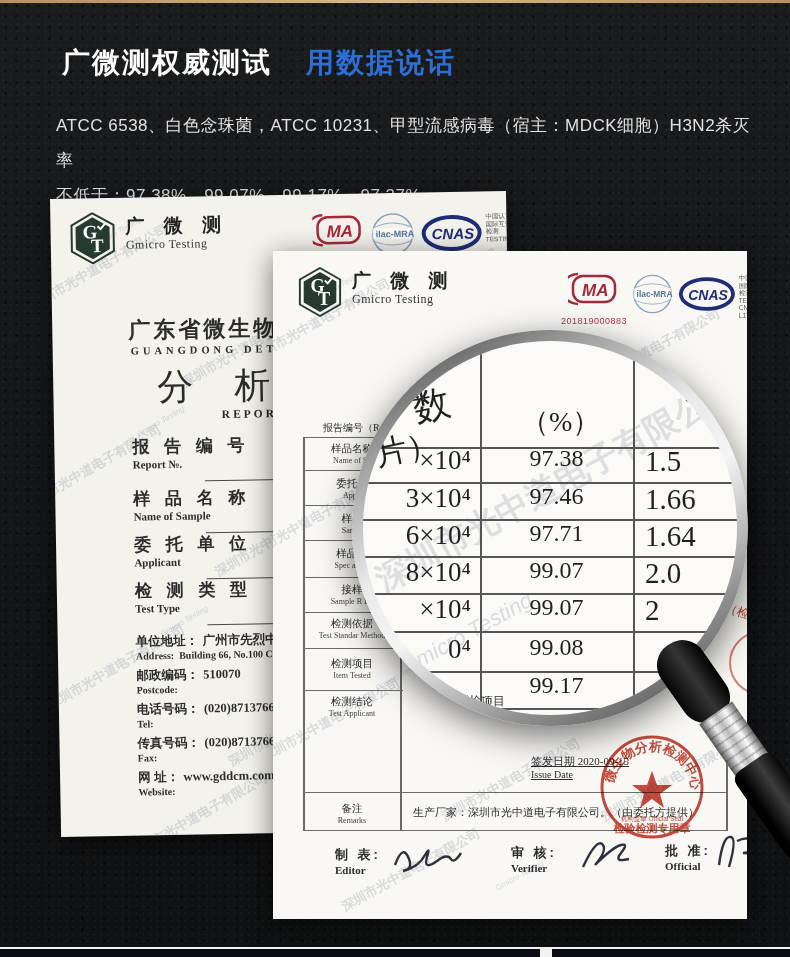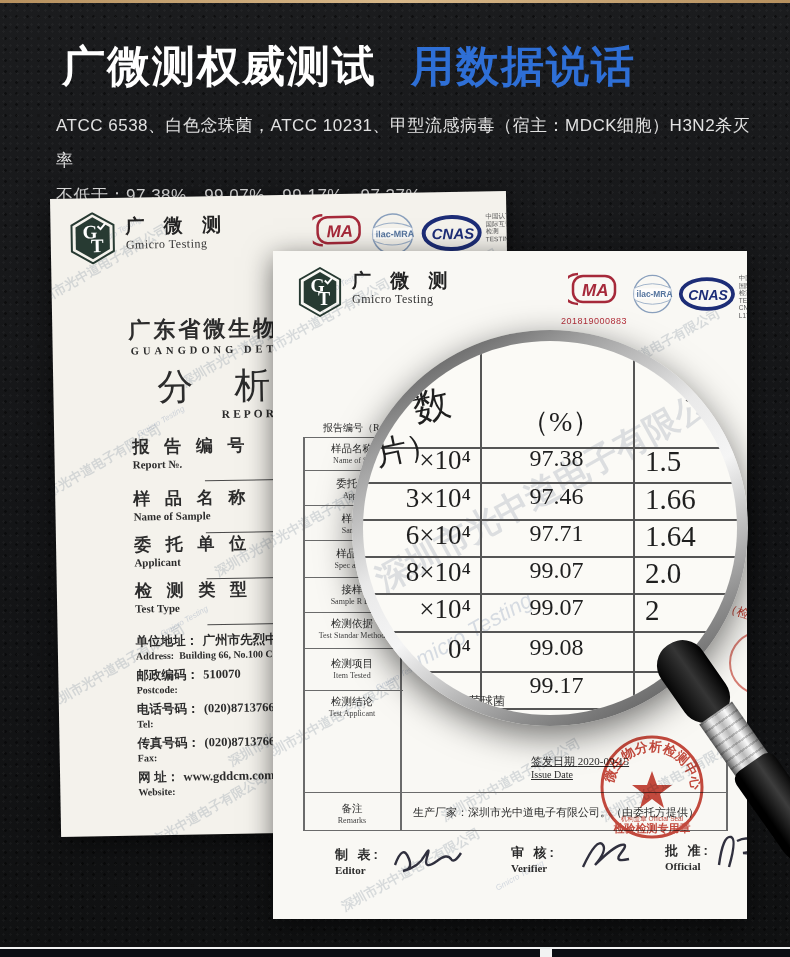--- a/index.html
+++ b/index.html
@@ -7,21 +7,21 @@
     background:#17181a;
     background-image:
       radial-gradient(rgba(255,255,255,.03) 1px, transparent 1.4px),
       radial-gradient(rgba(0,0,0,.45) 1px, transparent 1.6px),
       linear-gradient(180deg,#1b1c1e 0%,#141517 55%,#101112 100%);
     background-size:7px 7px, 11px 11px, 100% 100%;
     font-family:"Liberation Sans",sans-serif;}
   .abs{position:absolute;}
   .goldline{left:0;top:0;width:790px;height:3px;background:linear-gradient(90deg,#b6905e,#d9b98a,#b6905e);}
   
-  .title{left:62px;top:38px;font-size:43px;font-weight:bold;letter-spacing:2px;white-space:nowrap;}
+  .title{left:62px;top:44px;font-size:28px;font-weight:bold;letter-spacing:2px;white-space:nowrap;}
   .title .w{color:#ffffff;}
   .title .b{color:#2e6fd6;margin-left:34px;}
   .desc{left:56px;top:108px;width:700px;color:#e2e2e2;font-size:17px;line-height:35px;letter-spacing:.5px;}
   
   .cert{background:#f5f3ee;box-shadow:0 6px 26px rgba(0,0,0,.55);overflow:hidden;color:#2c2c2c;}
   .cert-left{left:50px;top:199px;width:456px;height:638px;transform:rotate(-1deg);transform-origin:top left;z-index:1;background:#f4f2ec;}
   .cert-right{left:273px;top:251px;width:474px;height:668px;z-index:2;background:#f9f8f4;}
   .serif{font-family:"Liberation Serif",serif;}
   
   .wm span{position:absolute;transform:rotate(-29deg);color:rgba(135,148,163,.30);font-size:13px;font-weight:bold;white-space:nowrap;}
@@ -424,21 +424,21 @@
       <div class="mrow" style="top:293px;">
           <span class="mc1">0⁴</span>
           <span class="mc2">99.08</span>
           <span class="mc3"></span>
         </div>
       <div class="mrow" style="top:331px;">
           <span class="mc1"></span>
           <span class="mc2">99.17</span>
           <span class="mc3"></span>
         </div>
-      <div class="abs" style="left:58px;top:352px;font-size:12px;color:#333;">金黄色葡萄球菌</div>
+      <div class="abs" style="left:58px;top:352px;font-size:12px;color:#333;">该样品所检项目</div>
     </div>
   </div>
 
   <div class="abs handle">
     <div class="h-collar"></div>
     <div class="h-chrome"></div>
     <div class="h-grip"></div>
   </div>
 
   <div class="abs next-strip">

